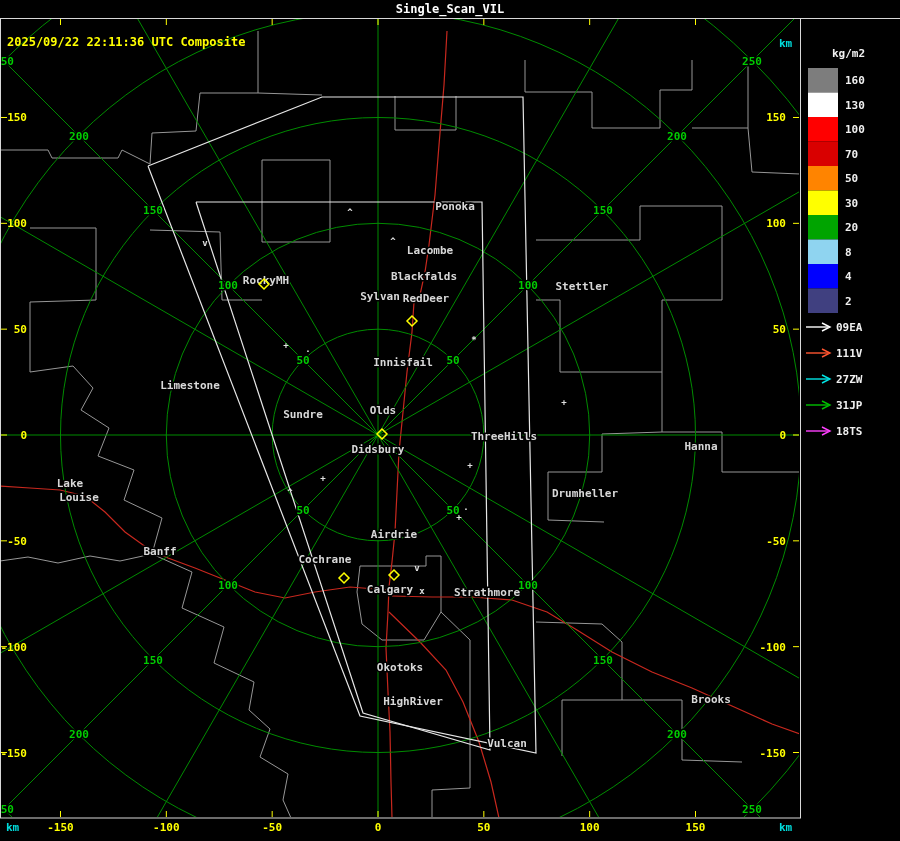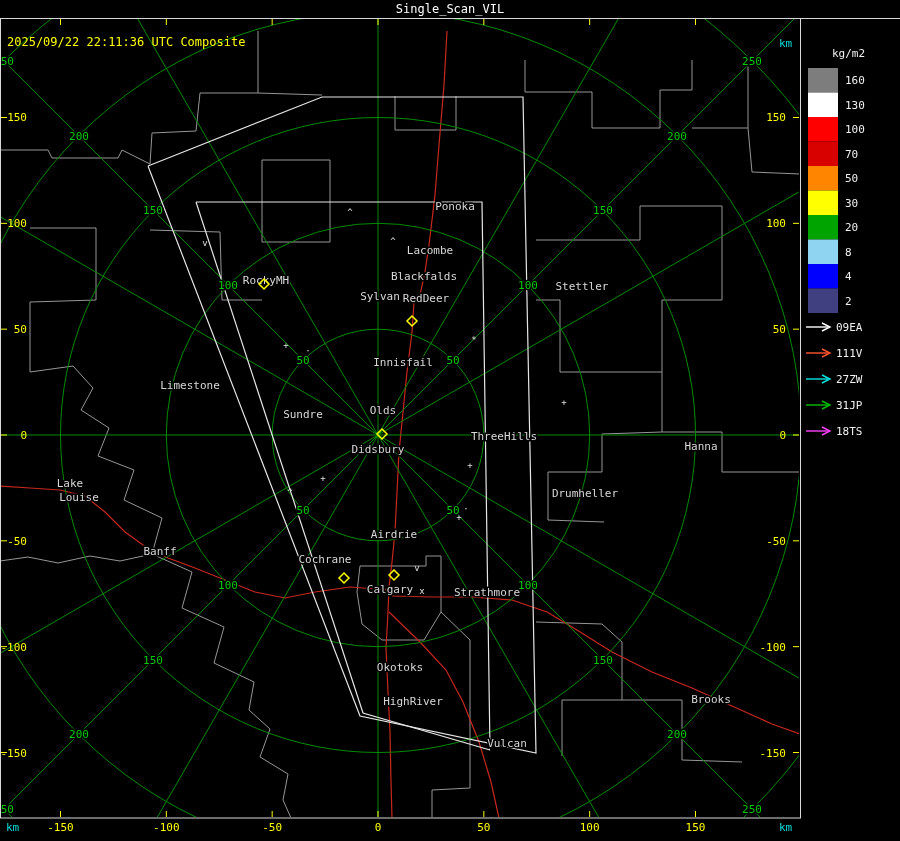--- a/index.html
+++ b/index.html
@@ -1,16 +1,16 @@
 <!DOCTYPE html>
 <html><head>
 <meta charset="utf-8">
 <style>
   html,body{margin:0;padding:0;background:#000;}
-  .stage{position:relative;width:900px;height:841px;background:#000;overflow:hidden;}
+  .stage{position:relative;width:900px;height:841px;background:#000;overflow:hidden;font-weight:bold;}
   svg{display:block;}
   text{font-family:"DejaVu Sans Mono",monospace;}
   .ttl{fill:#ffffff;font-size:12px;}
   .ts{fill:#ffff00;font-size:12px;}
   .kmlab{fill:#00dcdc;font-size:11px;}
   .frame{fill:none;stroke:#d8d8d8;stroke-width:1;}
   .bound{fill:none;stroke:#969696;stroke-width:1;}
   .road{fill:none;stroke:#c8281e;stroke-width:1.2;}
   .ring{fill:none;stroke:#008c00;stroke-width:1;}
   .cover{fill:none;stroke:#e6e6e6;stroke-width:1.2;}

